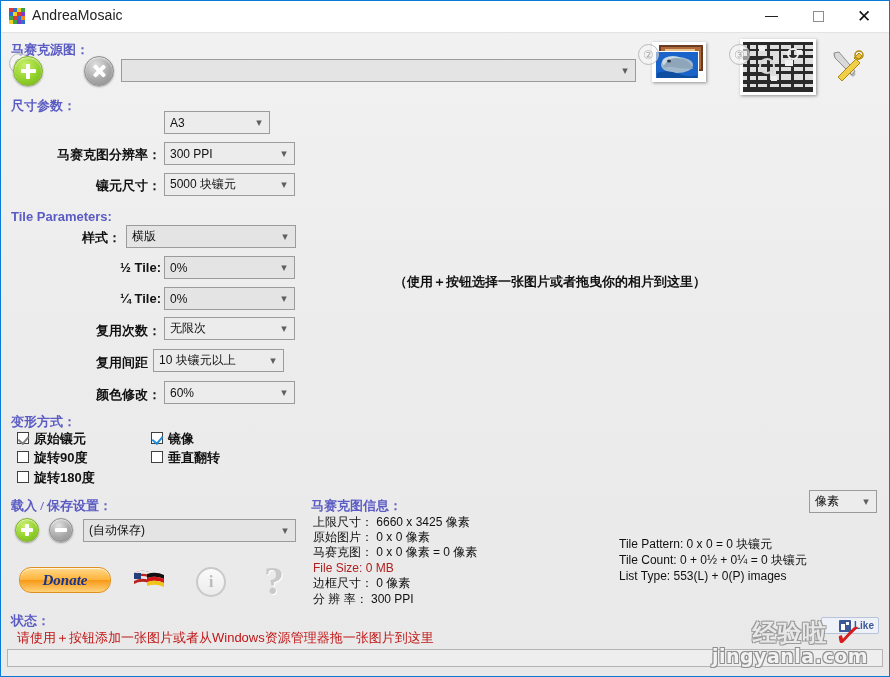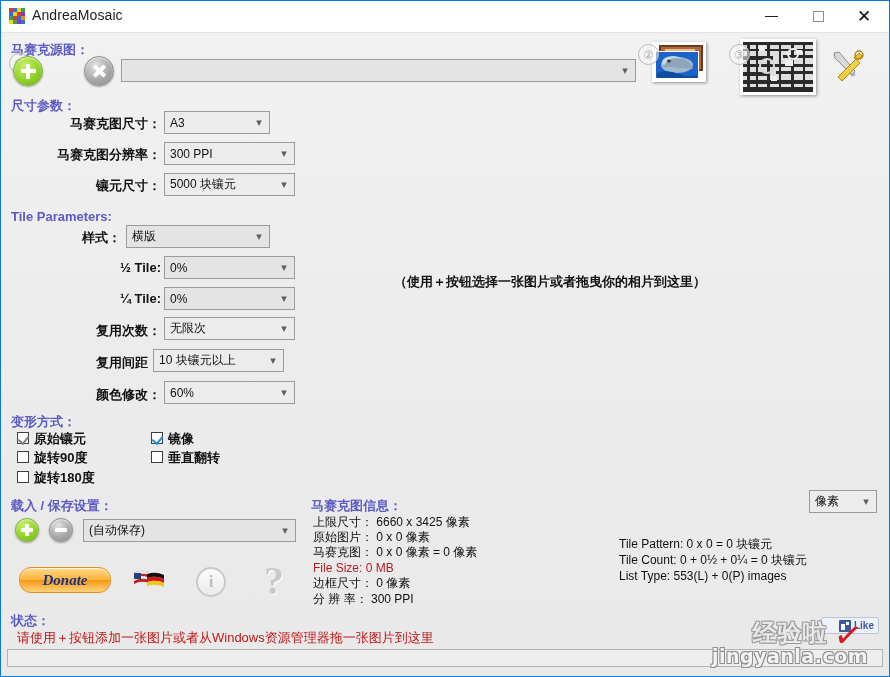--- a/index.html
+++ b/index.html
@@ -288,39 +288,38 @@
     <g stroke="#8a8a8a" stroke-width="2" fill="none">
       <path d="M7 6 L24 25" stroke="#b9b9b9" stroke-width="5" stroke-linecap="round"></path>
     </g>
     <path d="M5 4 L10 3 L26 22 L23 26 L6 9 Z" fill="#d9d9d9" stroke="#8f8f8f" stroke-width="1"></path>
     <path d="M30 4 L25 9 L28 12 L33 7 Z" fill="#e8c23a" stroke="#b08a10" stroke-width="1"></path>
     <path d="M27 10 L9 28 L13 32 L31 14 Z" fill="#f2cf48" stroke="#b08a10" stroke-width="1"></path>
     <circle cx="30" cy="6" r="4" fill="none" stroke="#b08a10" stroke-width="1.5"></circle>
   </svg>
 
   <div class="hdr" style="left:10px;top:96px;">尺寸参数：</div>
-  <div class="lbl" style="left:20px;top:114px;width:140px;">马赛克图尺寸：</div>
   <div class="combo bright" style="left:163px;top:110px;width:106px;">
     <span class="cv">A3</span>
     <span class="car">▾</span>
   </div>
   <div class="lbl" style="left:5px;top:145px;width:155px;">马赛克图分辨率：</div>
   <div class="combo bright" style="left:163px;top:141px;width:131px;">
     <span class="cv">300 PPI</span>
     <span class="car">▾</span>
   </div>
   <div class="lbl" style="left:20px;top:176px;width:140px;">镶元尺寸：</div>
   <div class="combo bright" style="left:163px;top:172px;width:131px;">
     <span class="cv">5000 块镶元</span>
     <span class="car">▾</span>
   </div>
 
   <div class="hdr" style="left:10px;top:208px;">Tile Parameters:</div>
   <div class="lbl" style="left:20px;top:228px;width:100px;">样式：</div>
-  <div class="combo" style="left:125px;top:224px;width:144px;">
+  <div class="combo" style="left:125px;top:224px;width:170px;">
     <span class="cv">横版</span>
     <span class="car">▾</span>
   </div>
   <div class="lbl" style="left:20px;top:259px;width:140px;">½ Tile:</div>
   <div class="combo" style="left:163px;top:255px;width:131px;">
     <span class="cv">0%</span>
     <span class="car">▾</span>
   </div>
   <div class="lbl" style="left:20px;top:290px;width:140px;">¼ Tile:</div>
   <div class="combo" style="left:163px;top:286px;width:131px;">
@@ -353,21 +352,21 @@
   <div class="cbx" style="left:16px;top:448px;">
     <span class="box"></span><span>旋转90度</span>
   </div>
   <div class="cbx" style="left:150px;top:448px;">
     <span class="box"></span><span>垂直翻转</span>
   </div>
   <div class="cbx" style="left:16px;top:468px;">
     <span class="box"></span><span>旋转180度</span>
   </div>
 
-  <div class="hdr" style="left:10px;top:496px;">载入 / 保存设置：</div>
+  <div class="hdr" style="left:10px;top:496px;font-family:Liberation Serif, serif;">载入 / 保存设置：</div>
   <div class="rbtn green small" style="left:14px;top:517px;">
     <span class="plus-h"></span>
       <span class="plus-v"></span>
   </div>
   <div class="rbtn gray small" style="left:48px;top:517px;">
     <span class="minus-h"></span>
   </div>
   <div class="combo" style="left:82px;top:518px;width:213px;">
     <span class="cv">(自动保存)</span>
     <span class="car">▾</span>

